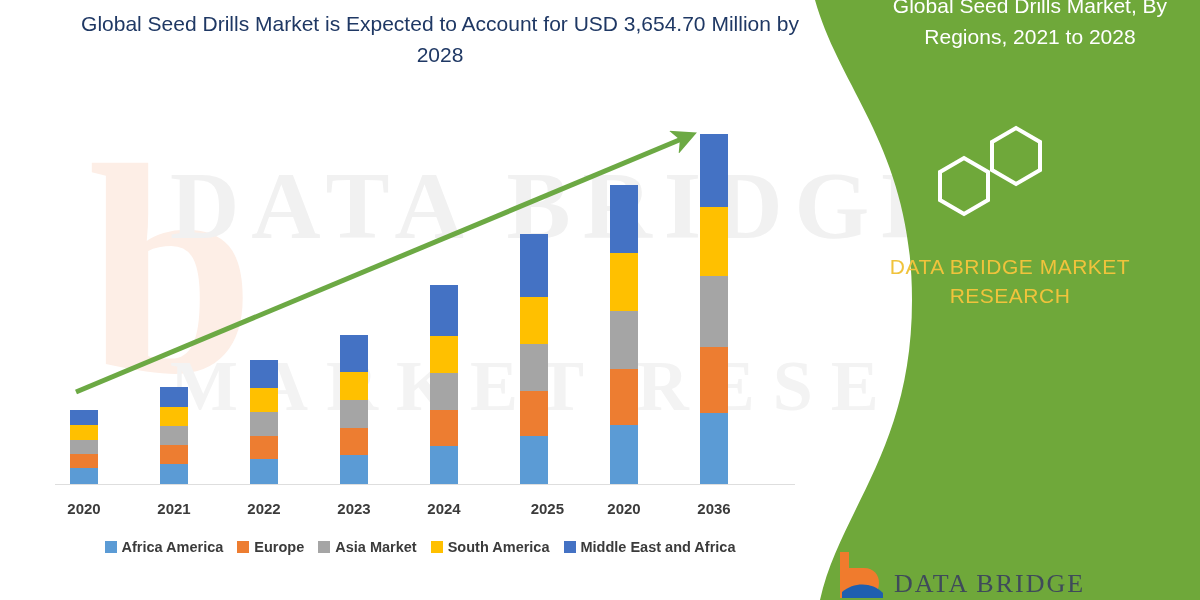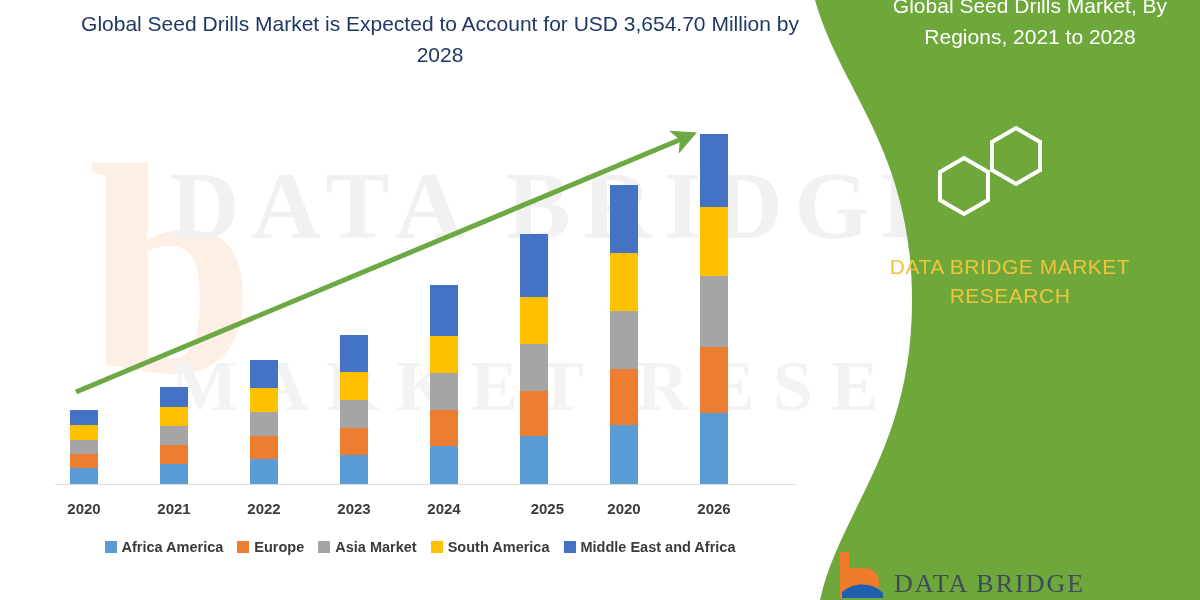--- a/index.html
+++ b/index.html
@@ -289,21 +289,21 @@
         </div>
       </div>
     <div id="xlabels">
         <div class="xlabel" style="left: 54px;">2020</div>
         <div class="xlabel" style="left: 144px;">2021</div>
         <div class="xlabel" style="left: 234px;">2022</div>
         <div class="xlabel" style="left: 324px;">2023</div>
         <div class="xlabel" style="left: 414px;">2024</div>
         <div class="xlabel" style="left: 504px; text-align: right;">2025</div>
         <div class="xlabel" style="left: 594px;">2020</div>
-        <div class="xlabel" style="left: 684px;">2026</div>
+        <div class="xlabel" style="left: 684px;">2036</div>
       </div>
     <svg class="arrow-svg" viewBox="0 0 820 600">
       <defs>
         <marker id="ah" markerWidth="5" markerHeight="5" refX="2.2" refY="2.5" orient="auto">
           <path d="M0,0 L5,2.5 L0,5 L1.3,2.5 Z" fill="#6CA944"></path>
         </marker>
       </defs>
       <line x1="76" y1="392" x2="684" y2="138" stroke="#6CA944" stroke-width="5" marker-end="url(#ah)"></line>
     </svg>
   </div>

